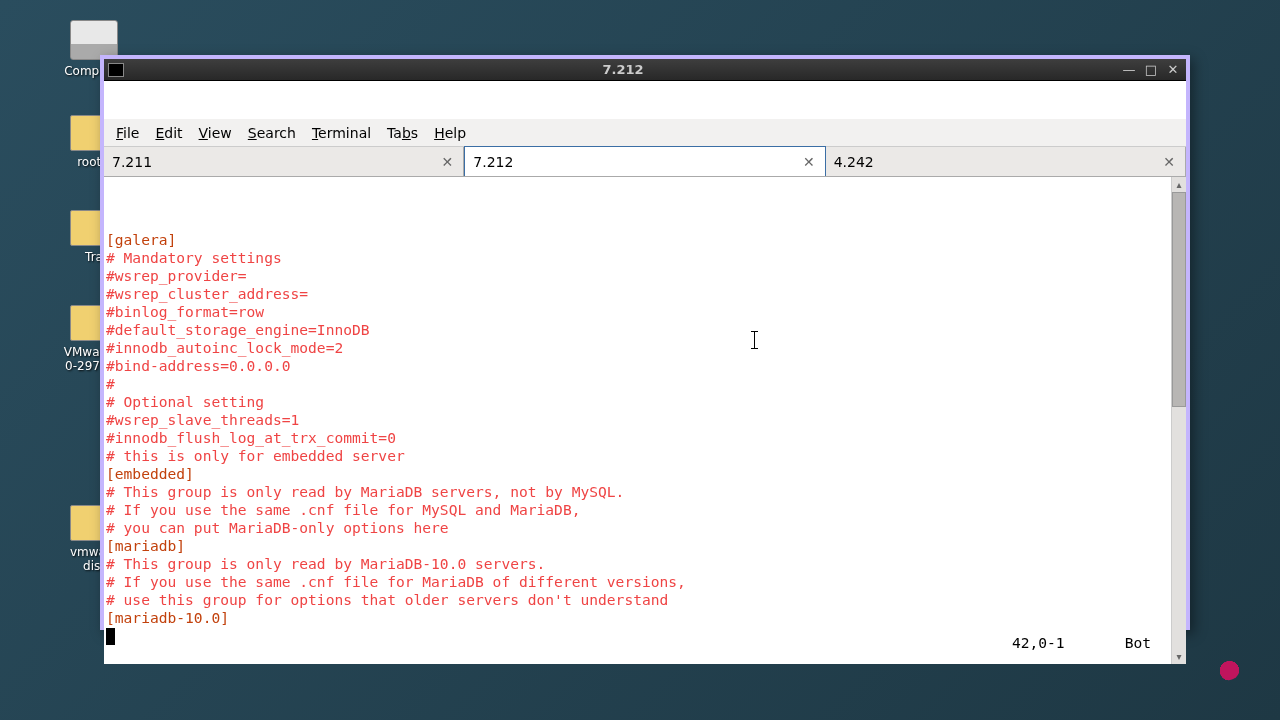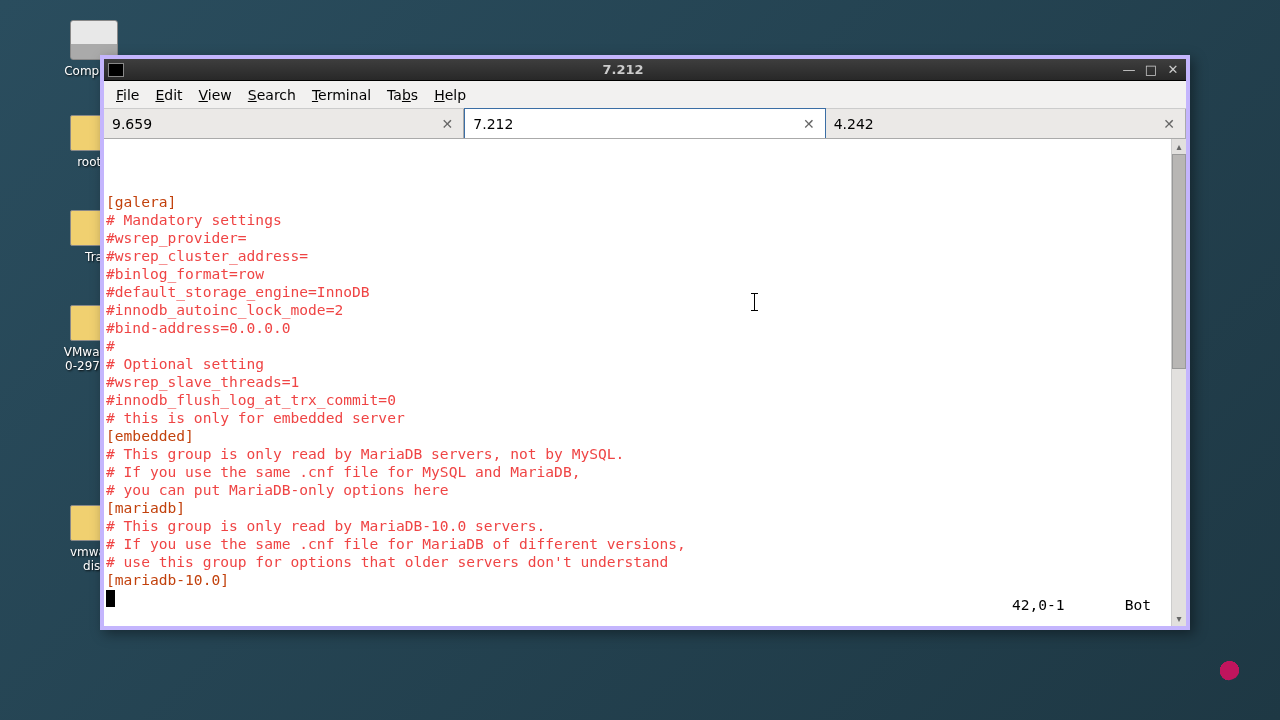--- a/index.html
+++ b/index.html
@@ -87,20 +87,21 @@
 
 .menubar {
   height: 28px;
   background: #f2f1f0;
   display: flex;
   align-items: center;
   padding: 0 6px;
   gap: 4px;
   border-bottom: 1px solid #ccc;
   font-size: 14px;
+  margin-top: 38px;
 }
 .menubar .menu-item {
   padding: 2px 6px;
   cursor: pointer;
 }
 .menubar .menu-item .underline { text-decoration: underline; }
 
 .tabbar {
   height: 30px;
   background: #d8d6d4;
@@ -265,21 +266,21 @@
     <span class="menu-item"><span class="underline">E</span>dit</span>
     <span class="menu-item"><span class="underline">V</span>iew</span>
     <span class="menu-item"><span class="underline">S</span>earch</span>
     <span class="menu-item"><span class="underline">T</span>erminal</span>
     <span class="menu-item">Ta<span class="underline">b</span>s</span>
     <span class="menu-item"><span class="underline">H</span>elp</span>
   </div>
 
   <div class="tabbar">
     <div class="tab">
-      <span>9.659</span>
+      <span>7.211</span>
       <span class="tab-close">✕</span>
     </div>
     <div class="tab active">
       <span>7.212</span>
       <span class="tab-close">✕</span>
     </div>
     <div class="tab">
       <span>4.242</span>
       <span class="tab-close">✕</span>
     </div>

